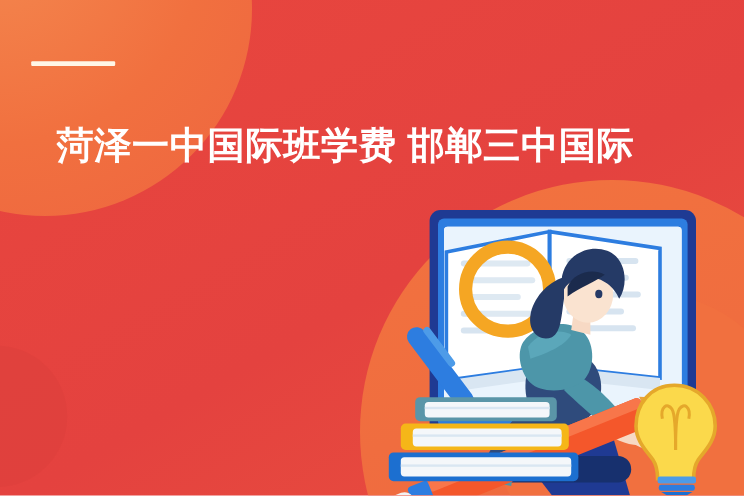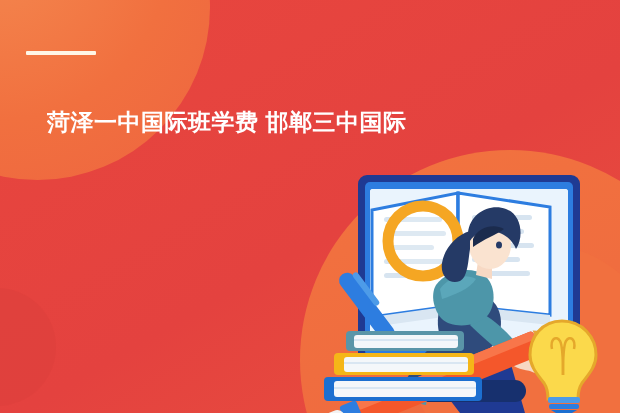--- a/index.html
+++ b/index.html
@@ -78,21 +78,21 @@
     border-radius: 1px;
   }
 
   
   .headline {
     position: absolute;
     left: 47px;
     top: 102px;
     width: 540px;
     color: #FFFFFF;
-    font-size: 23px;
+    font-size: 31px;
     line-height: 40px;
     font-weight: bold;
     letter-spacing: .5px;
     white-space: nowrap;
     overflow: hidden;
   }
 
   
   .illustration {
     position: absolute;

